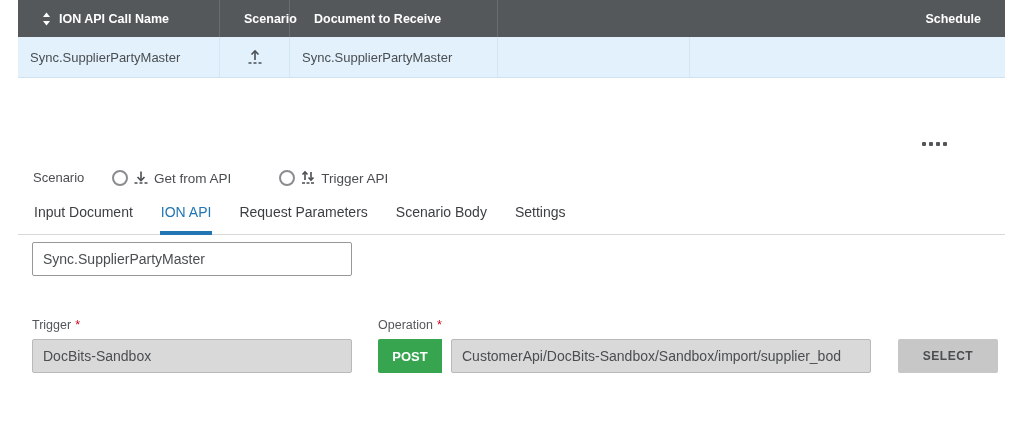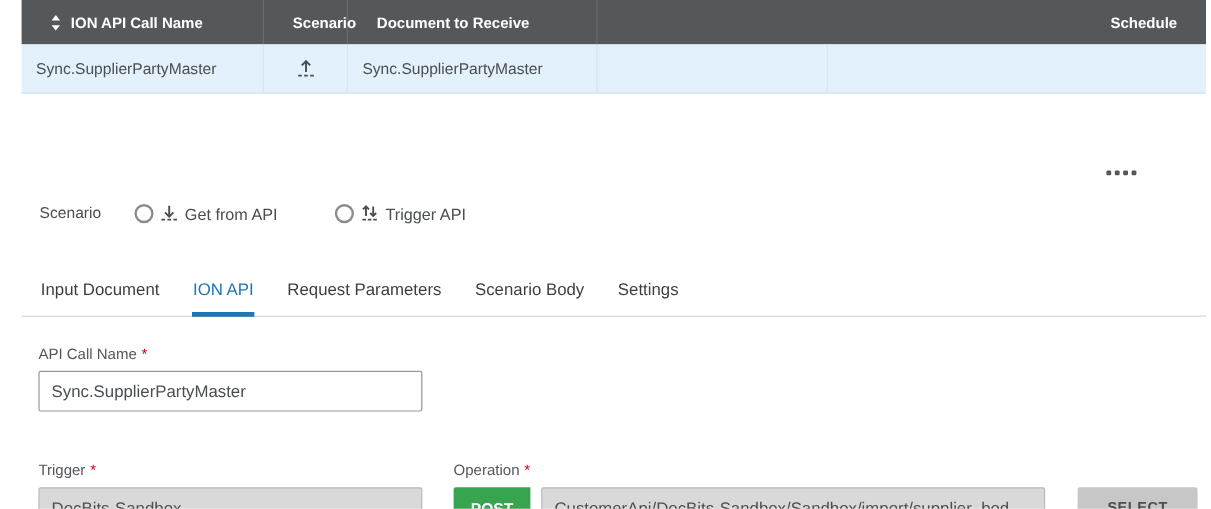--- a/index.html
+++ b/index.html
@@ -57,21 +57,21 @@
   }
   .radio-circle {
     width:16px; height:16px; border-radius:50%;
     border:2px solid #8a8d90; background:#fff; flex:0 0 auto;
   }
   .radio-circle.checked { border:5px solid #1a7cc1; }
   .opt-icon { display:inline-flex; }
 
   
   .tab-bar {
-    display:flex; gap:26px; margin:39px 4px 0 18px; padding-left:15px;
+    display:flex; gap:26px; margin:10px 4px 0 18px; padding-left:15px;
     border-bottom:1px solid #d8d8d8; font-size:14px;
   }
   .tab {
     padding:8px 1px 11px 1px; cursor:pointer; color:#3b3f42;
     border-bottom:4px solid transparent; margin-bottom:-1px;
   }
   .tab.active { color:#2276b3; border-bottom-color:#2276b3; }
 
   
   .form { padding-left:32px; }
@@ -194,23 +194,20 @@
     <div class="tab">Input Document</div>
     <div class="tab active">ION API</div>
     <div class="tab">Request Parameters</div>
     <div class="tab">Scenario Body</div>
     <div class="tab">Settings</div>
   </div>
 
   <div class="form">
 
     <div class="field">
-      <div class="field-label">
-        <span>API Call Name</span><span class="req">*</span>
-      </div>
       <input class="text-input" type="text" value="Sync.SupplierPartyMaster" style="">
     </div>
 
     <div class="field-row">
 
       <div class="field">
         <div class="field-label">
           <span>Trigger</span><span class="req">*</span>
         </div>
         <input class="text-input readonly" type="text" readonly="" value="DocBits-Sandbox" style="">

